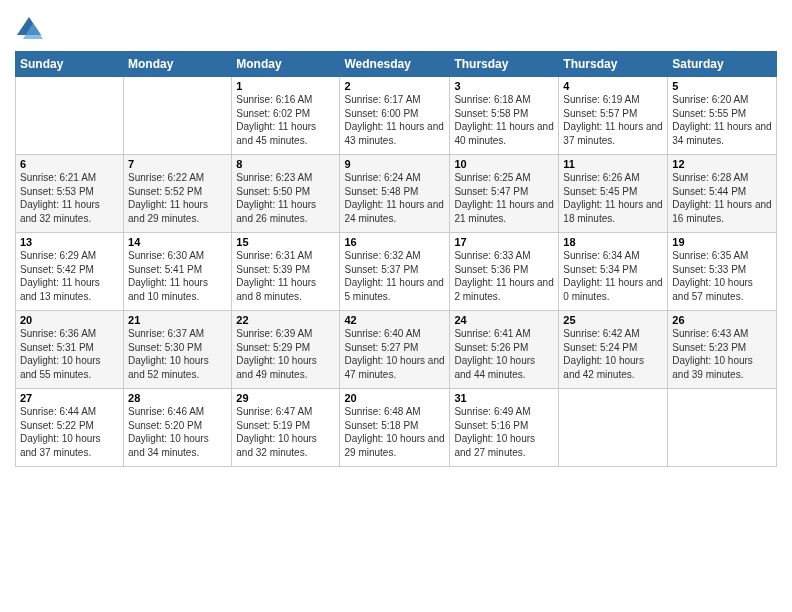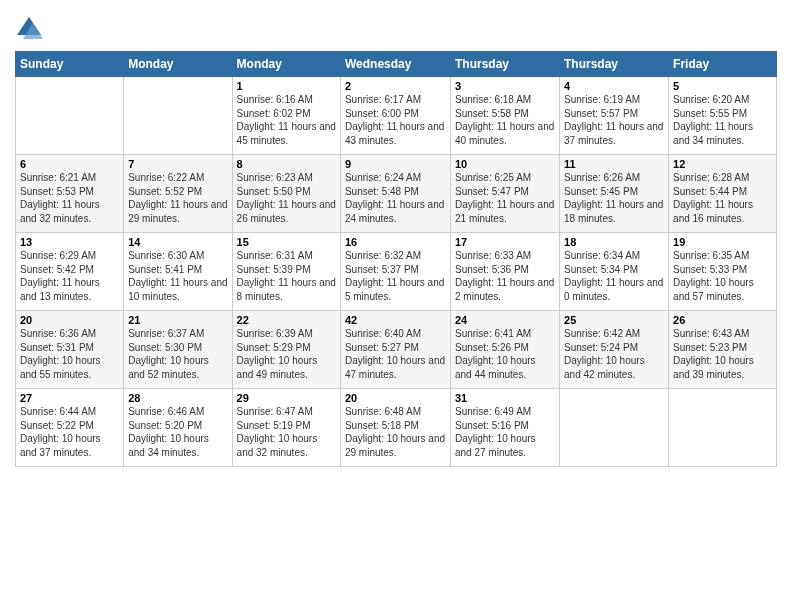--- a/index.html
+++ b/index.html
@@ -122,21 +122,21 @@
 
   <table class="calendar">
     <thead>
       <tr>
       <th>Sunday</th>
           <th>Monday</th>
           <th>Monday</th>
           <th>Wednesday</th>
           <th>Thursday</th>
           <th>Thursday</th>
-          <th>Friday</th>
+          <th>Saturday</th>
         </tr>
     </thead>
     <tbody id="calendar-body">
     <tr>
           <td class="empty-cell"></td>
           <td class="empty-cell"></td>
           <td>
             <span class="day-num">1</span>
             <div class="day-info">Sunrise: 6:16 AM<br>Sunset: 6:02 PM<br>Daylight: 11 hours and 45 minutes.</div>
           </td>

